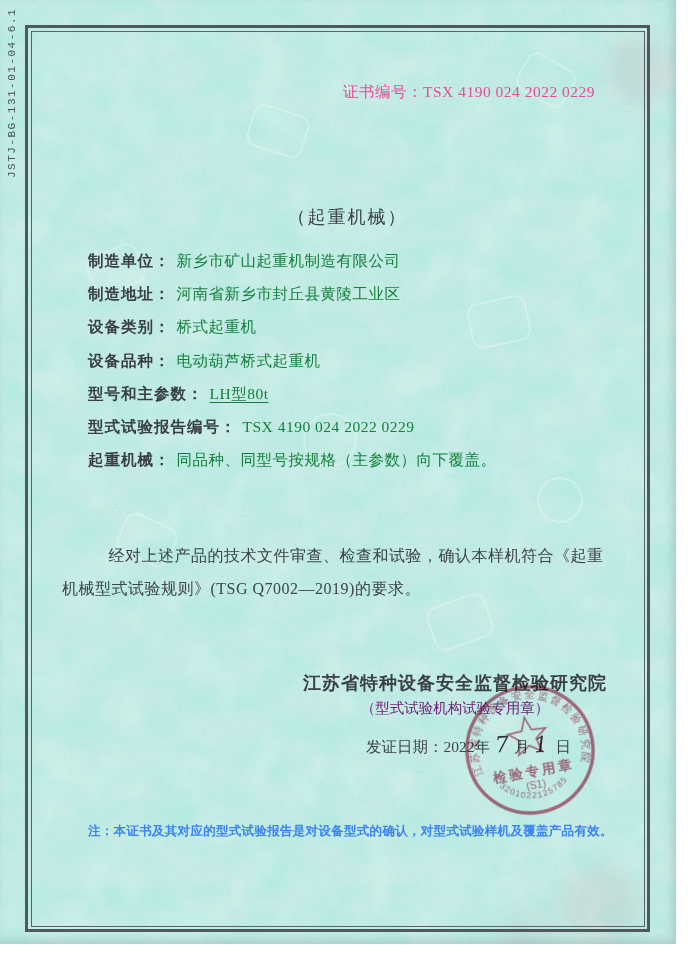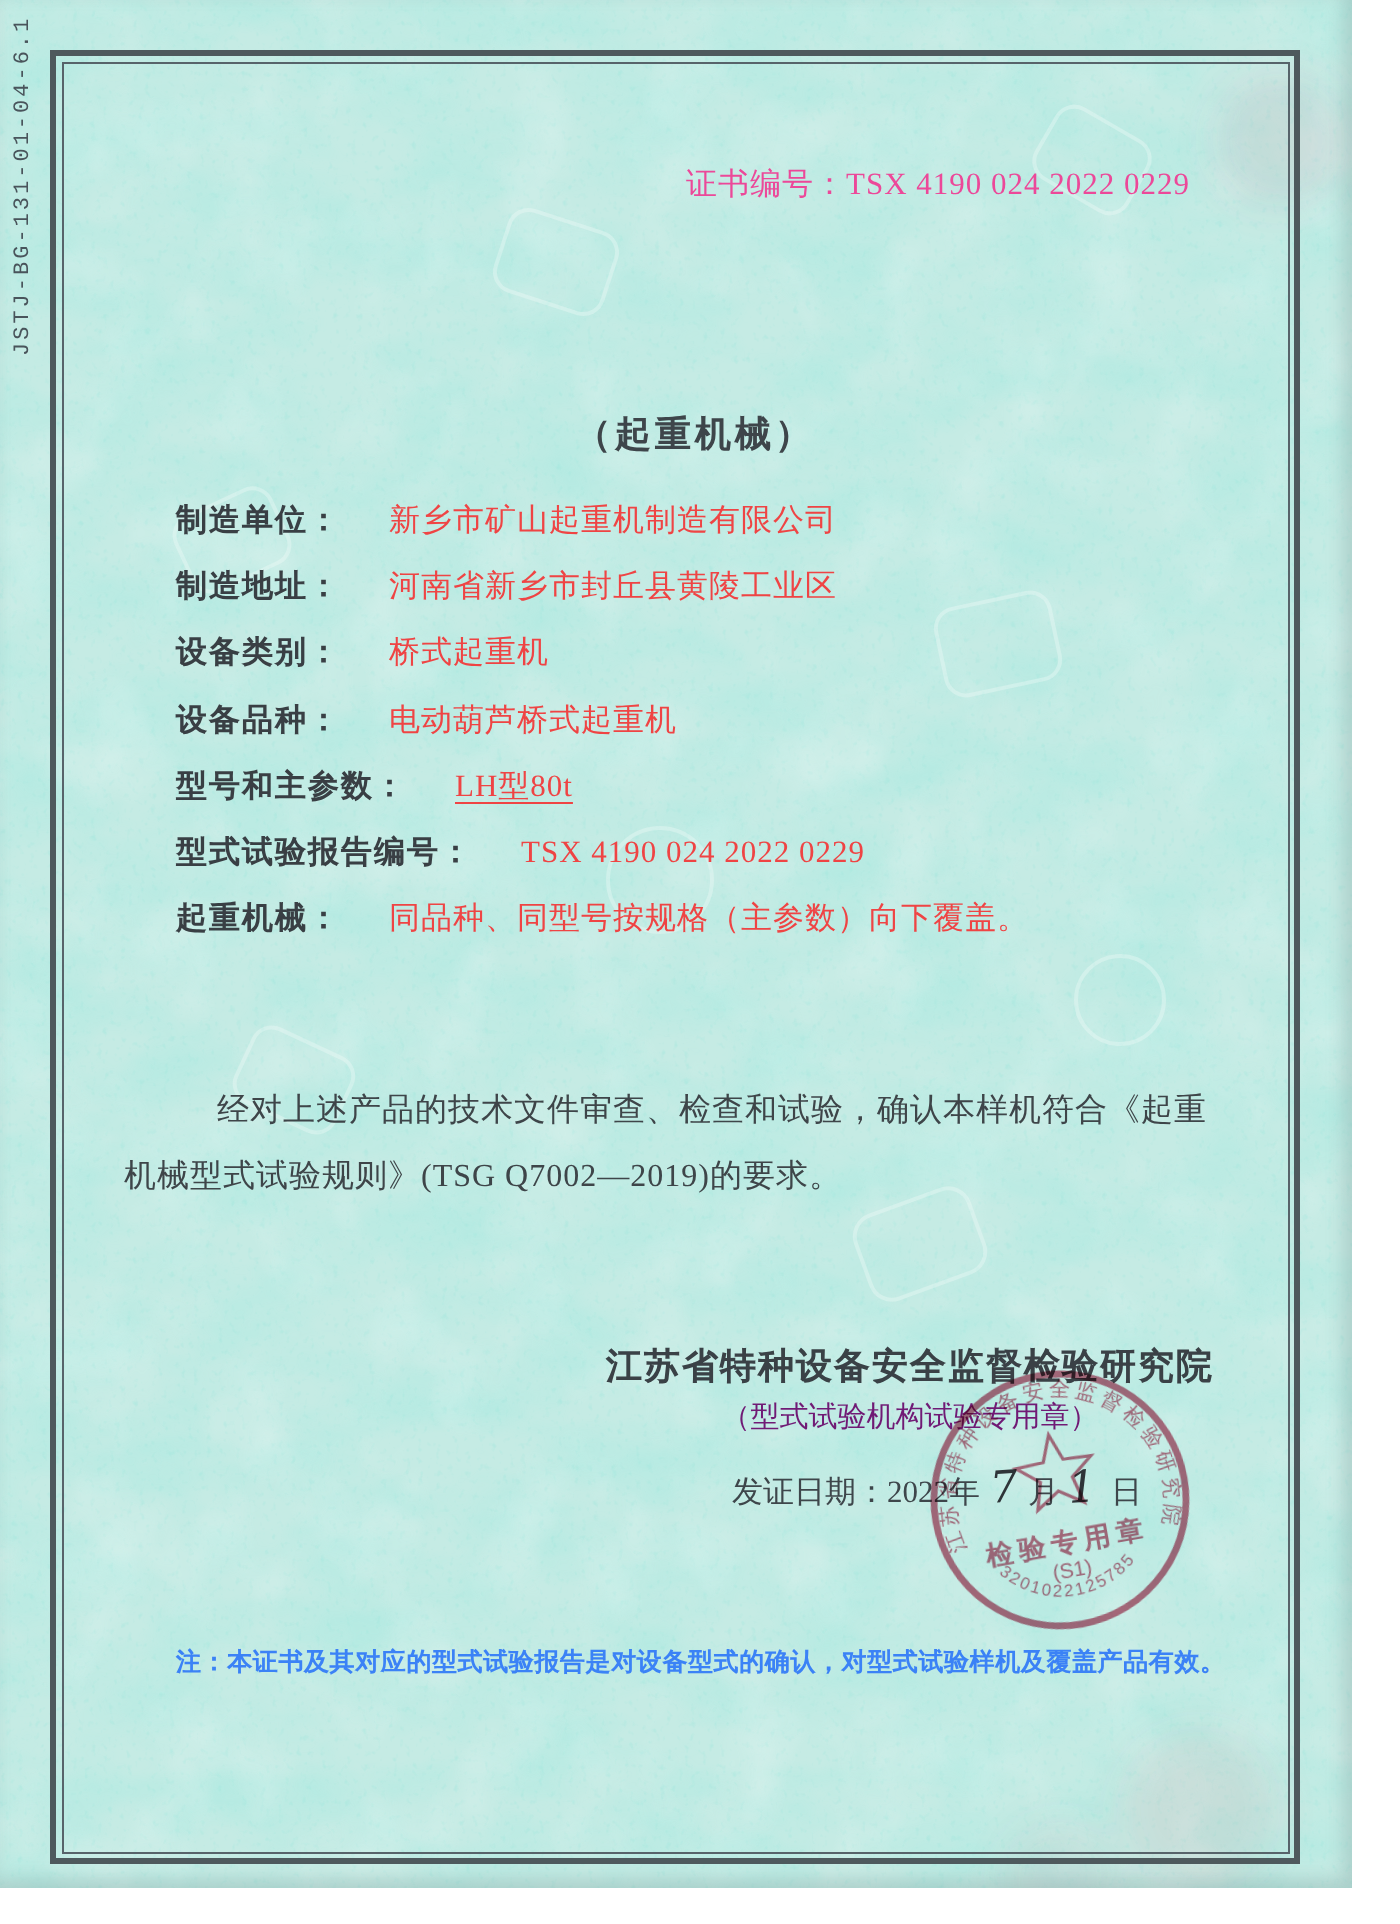--- a/index.html
+++ b/index.html
@@ -17,26 +17,26 @@
   
   .doc-code{position:absolute;left:6px;top:178px;transform-origin:0 0;transform:rotate(-90deg);
     font-family:"Liberation Mono","DejaVu Sans Mono",monospace;font-size:11px;letter-spacing:1.5px;
     color:#49545b;white-space:nowrap;}
   
   .cert-no{position:absolute;left:343px;top:82px;font-size:15.5px;letter-spacing:.5px;color:#ec4899;white-space:nowrap;}
   .title{position:absolute;left:25px;top:155px;width:645px;text-align:center;
     font-family:"Liberation Sans","DejaVu Sans",sans-serif;
     font-size:30px;font-weight:bold;letter-spacing:7px;color:#40474c;}
   .subtitle{position:absolute;left:25px;top:205px;width:645px;text-align:center;
-    font-size:18px;font-weight:bold;letter-spacing:2px;color:#3e454a;}
+    font-size:18px;font-weight:normal;letter-spacing:2px;color:#3e454a;}
   
   .fields{position:absolute;left:88px;top:244px;width:540px;}
   .frow{height:33.2px;line-height:33.2px;font-size:15.5px;white-space:nowrap;}
   .frow .lab{font-weight:bold;letter-spacing:1px;color:#393f44;}
-  .frow .val{margin-left:24px;color:#ef4444;letter-spacing:.5px;}
+  .frow .val{margin-left:6px;color:#15803d;letter-spacing:.5px;}
   .frow .val.u{text-decoration:underline;text-underline-offset:3px;}
   
   .statement{position:absolute;left:62px;top:540px;width:556px;font-size:16px;
     line-height:32.5px;color:#3e4549;letter-spacing:.5px;}
   .statement .ln1{text-indent:2em;text-align:center;}
   
   .issuer{position:absolute;left:300px;top:671px;width:310px;text-align:center;
     font-size:18px;font-weight:bold;letter-spacing:1px;color:#3a4146;white-space:nowrap;}
   .issuer-sub{position:absolute;left:300px;top:699px;width:310px;text-align:center;
     font-size:14.5px;color:#701a75;white-space:nowrap;}

